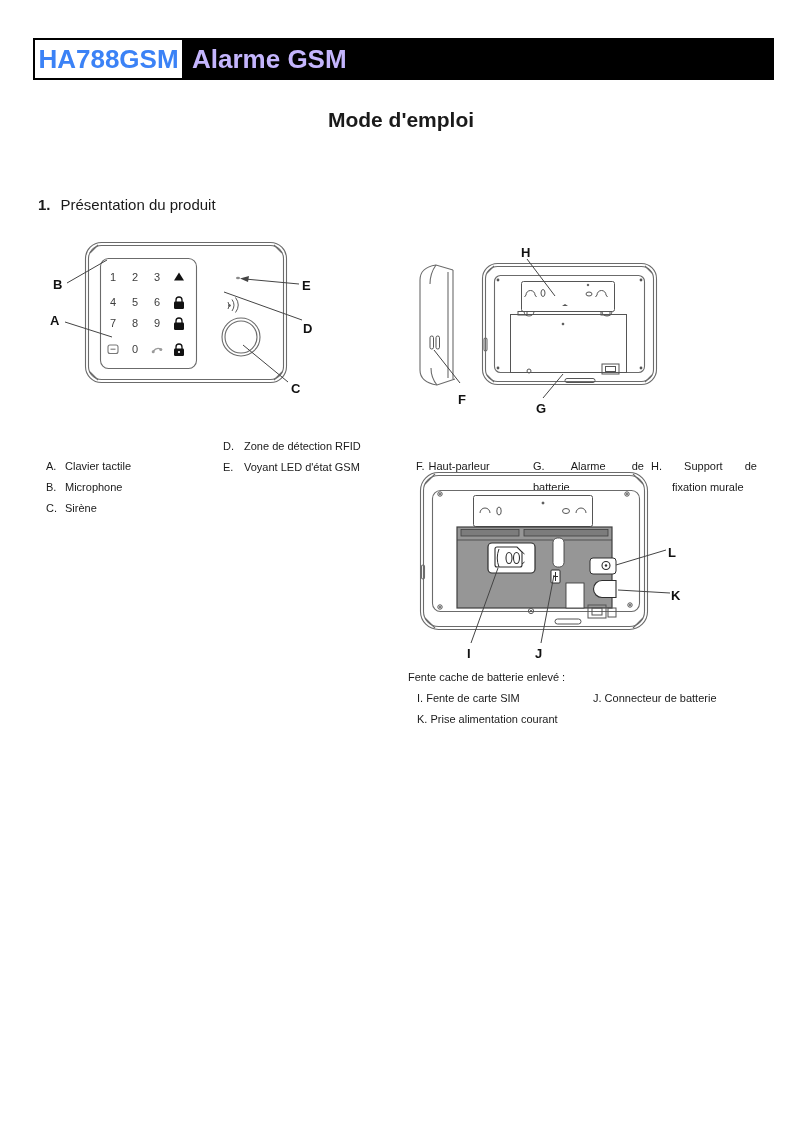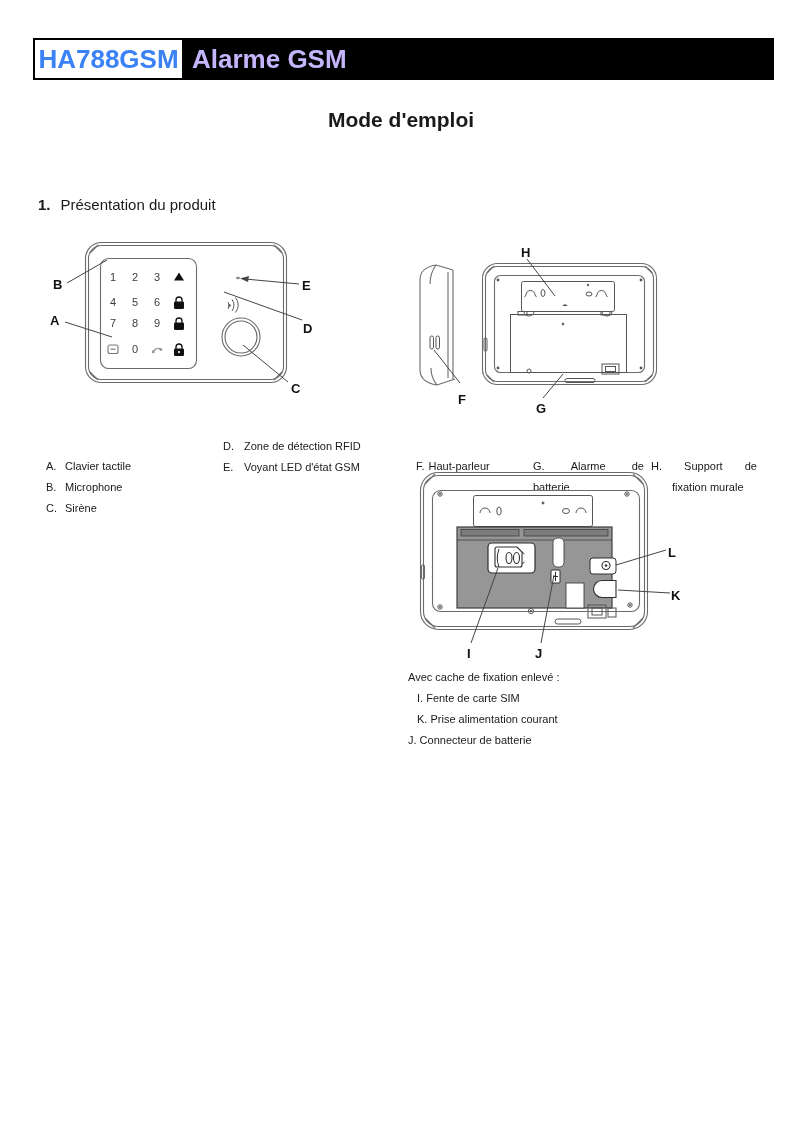--- a/index.html
+++ b/index.html
@@ -43,21 +43,21 @@
   .col-d{left:223px;top:400px;}
   .col-d .pref{width:21px;}
   .col-f{left:416px;top:420px;}
   .col-f .pref{margin-right:4px;}
   .col-g{left:533px;top:420px;width:111px;}
   .col-h{left:651px;top:420px;width:106px;}
   .jline{display:flex;justify-content:space-between;}
   .h-indent{margin-left:21px;}
   
   .removed-block{position:absolute;left:408px;top:667px;font-size:11px;line-height:21px;width:370px;}
-  .removed-cols{display:flex;flex-direction:column;}
+  .removed-cols{display:flex;}
   .removed-col1{width:176px;margin-left:9px;}
   .removed-col2{flex:1;}
 </style>
 </head>
 <body>
 
 <div class="page">
 
   <div class="header-bar">
     <div class="model-badge">HA788GSM</div>
@@ -330,21 +330,21 @@
       <line x1="263" y1="85" x2="213" y2="100"></line>
       <line x1="267" y1="128" x2="215" y2="125"></line>
     </g>
     <text class="diag-label" x="64" y="193">I</text>
     <text class="diag-label" x="132" y="193">J</text>
     <text class="diag-label" x="265" y="92">L</text>
     <text class="diag-label" x="268" y="135">K</text>
   </svg>
 
   <div class="removed-block">
-    <div>Avec cache de fixation enlevé :</div>
+    <div>Fente cache de batterie enlevé :</div>
     <div class="removed-cols">
       <div class="removed-col1">
         <div>I. Fente de carte SIM</div>
         <div>K. Prise alimentation courant</div>
       </div>
       <div class="removed-col2">
         <div>J. Connecteur de batterie</div>
       </div>
     </div>
   </div>

